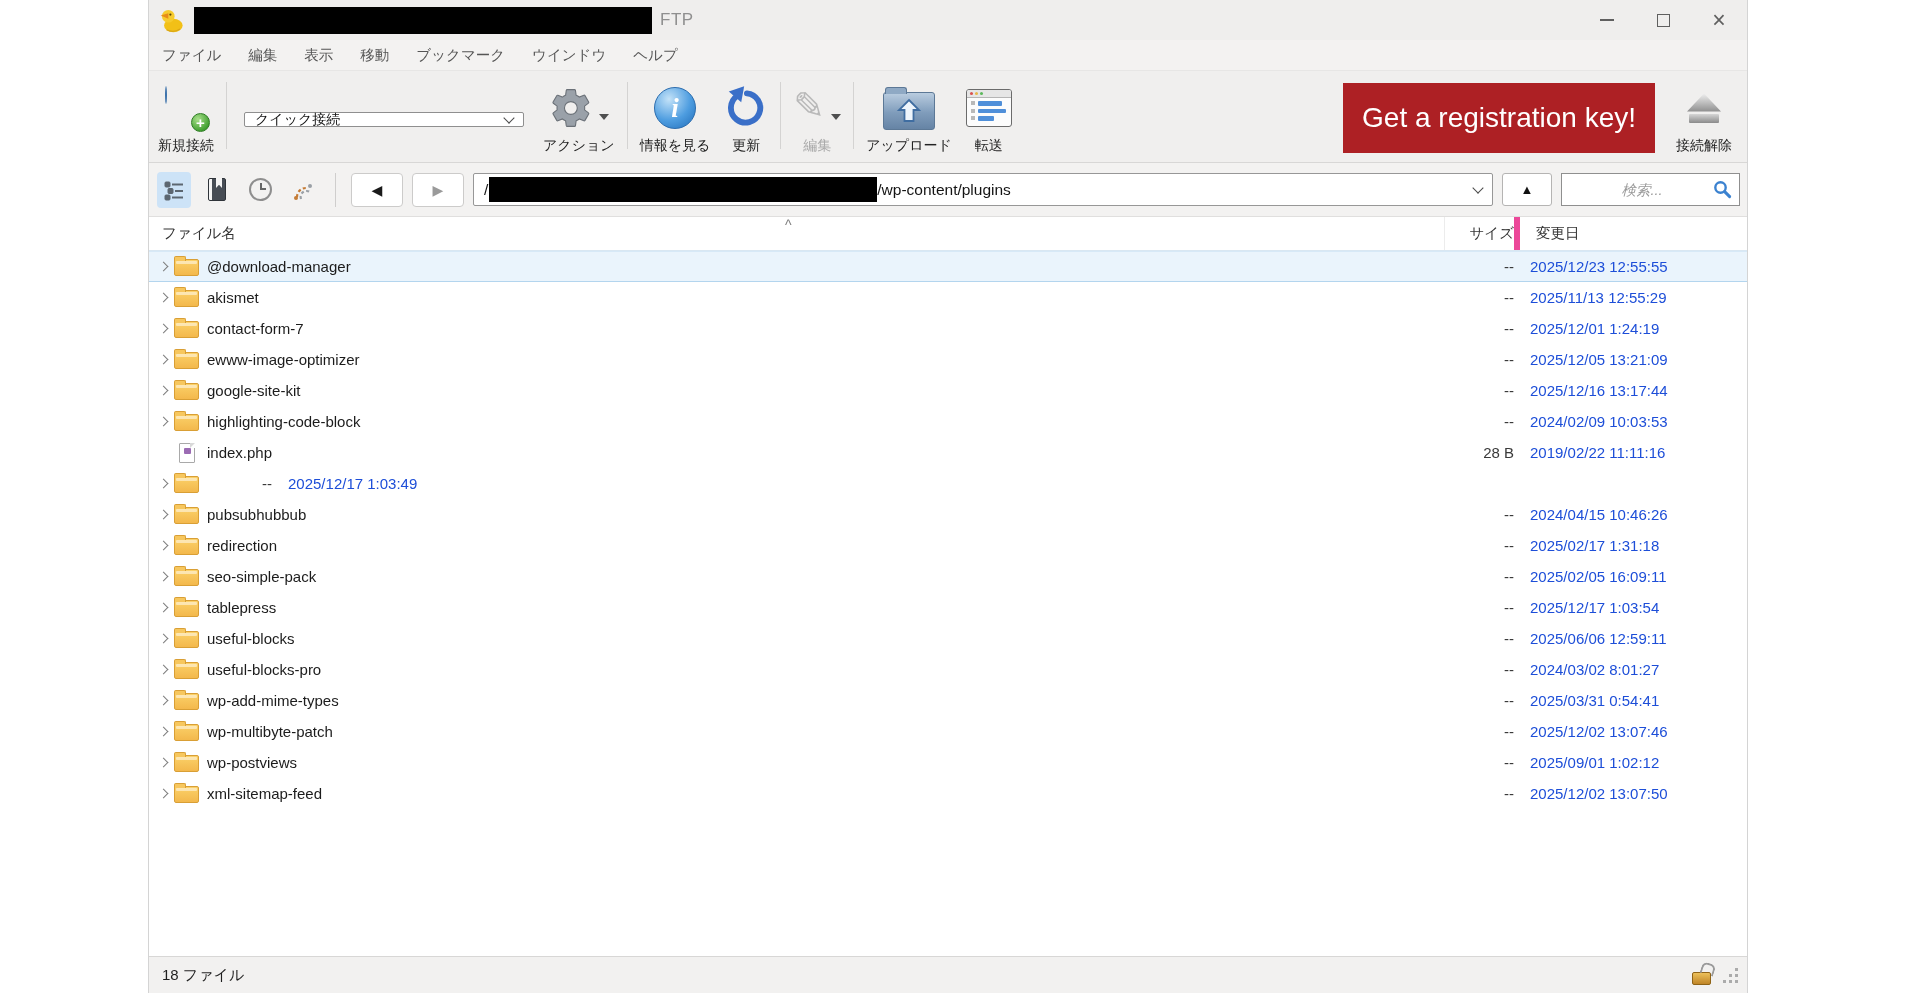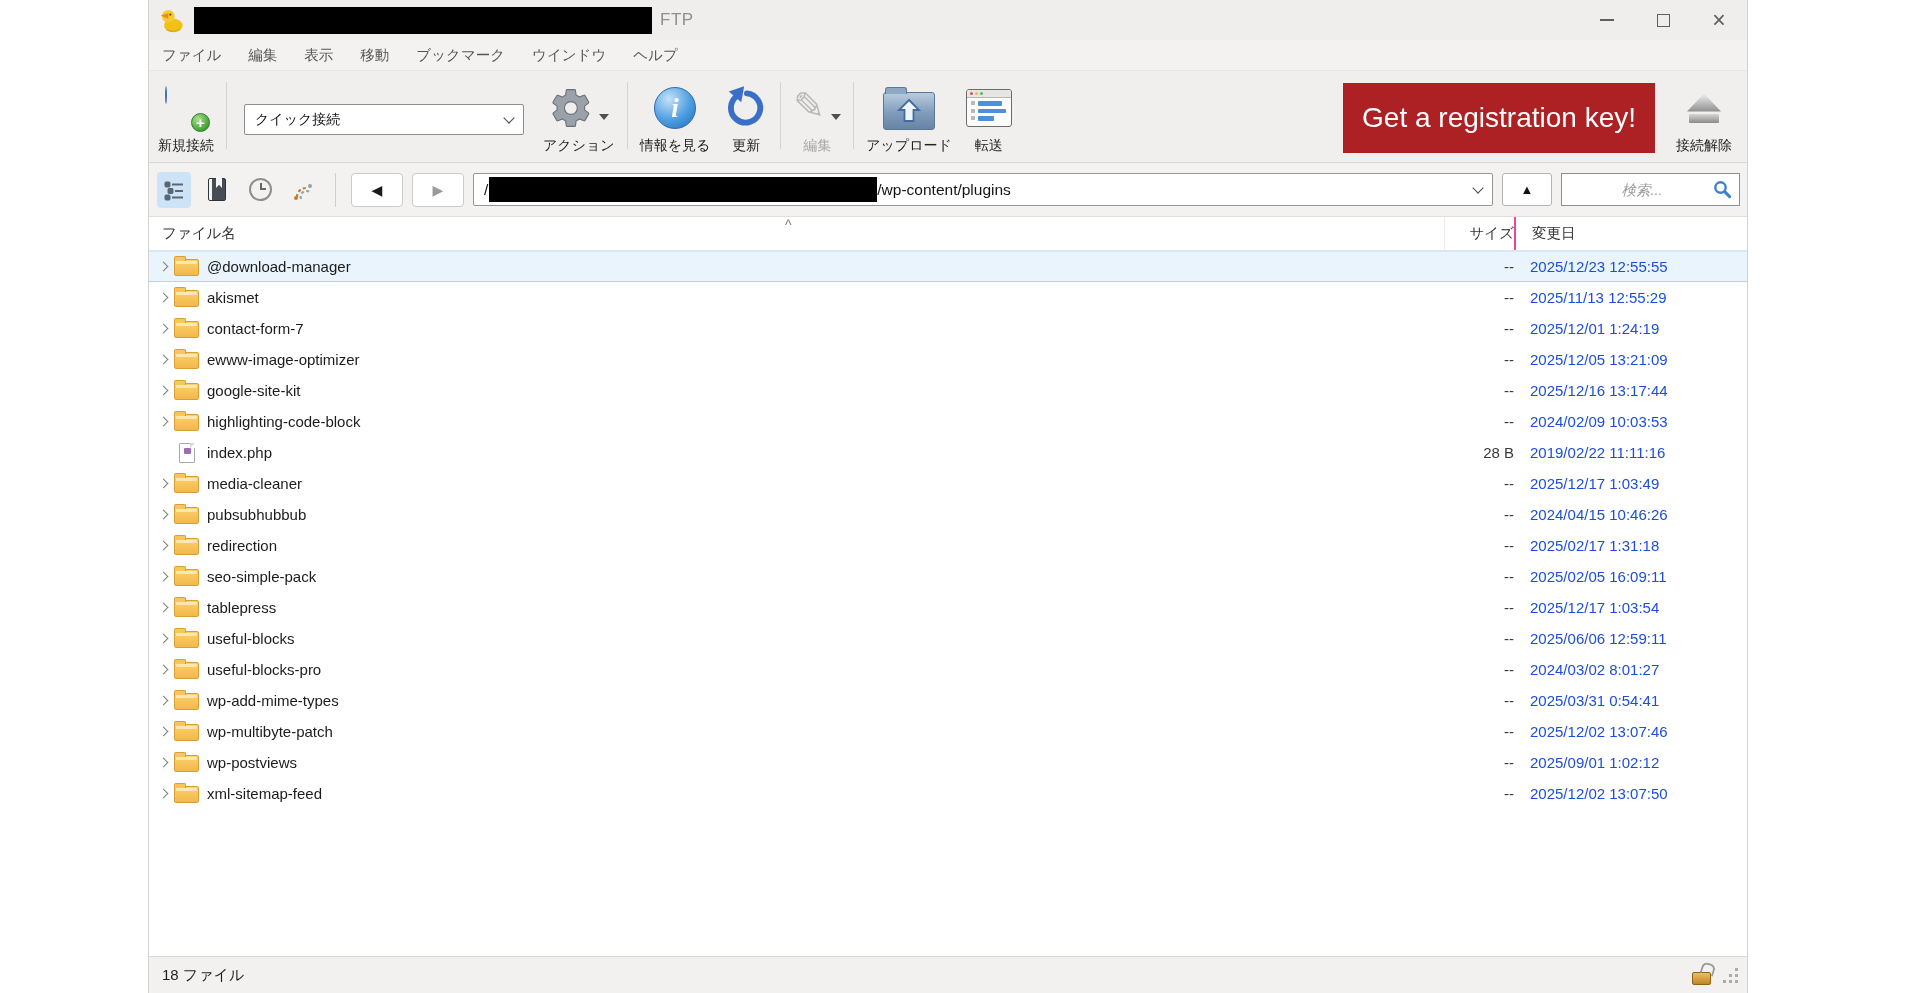--- a/index.html
+++ b/index.html
@@ -27,21 +27,21 @@
   
   .toolbar { height:92px; background:#f0efee; border-bottom:1px solid #d8d7d6; display:flex;
              align-items:stretch; padding:3px 8px 5px 2px; flex:0 0 auto; }
   .tool { display:flex; flex-direction:column; align-items:center; justify-content:flex-end;
           gap:4px; padding:2px 7px; font-size:14px; color:#222; white-space:nowrap; }
   .tool .ticon { height:50px; display:flex; align-items:center; justify-content:center; gap:6px; }
   .tool.disabled { color:#a8a8a8; }
   .tsep { width:1px; background:#d4d3d2; margin:8px 5px; }
   .tspacer { flex:1; }
 
-  .quick-connect { align-self:center; width:280px; height:31px; margin:8px 12px 0 12px; background:#fff;
+  .quick-connect { align-self:center; width:280px; height:15px; margin:8px 12px 0 12px; background:#fff;
                    border:1px solid #8f8f8f; border-radius:2px; display:flex; align-items:center;
                    padding:0 10px; font-size:14px; color:#111; }
   .chev-down { width:8px; height:8px; border-right:1.8px solid #4a4a4a; border-bottom:1.8px solid #4a4a4a;
                transform:rotate(45deg); margin-left:auto; margin-bottom:3px; }
   .mini-caret { width:0; height:0; border-left:5px solid transparent; border-right:5px solid transparent;
                 border-top:6px solid #4f4f4f; margin-top:18px; }
 
   .reg-btn { align-self:center; height:70px; margin-top:4px; margin-right:14px; padding:0 19px;
              display:flex; align-items:center; color:#fff; font-size:28px; border:none; cursor:pointer; }
 
@@ -95,21 +95,21 @@
   .search-field input { flex:1; min-width:0; border:none; outline:none; font-style:italic; font-size:14.5px;
                   color:#444; background:transparent; font-family:inherit;text-align:center; }
   .search-field input::placeholder { color:#9a9a9a; }
 
   
   .header-row { height:34px; display:flex; align-items:center; background:#fff; position:relative;
                 border-bottom:1px solid #d9e7f2; font-size:14.5px; color:#333; flex:0 0 auto; }
   .h-name { flex:1; padding-left:13px; }
   .h-size { width:70px; text-align:right; border-left:1px solid #ececec; align-self:stretch;
             display:flex; align-items:center; justify-content:flex-end; }
-  .h-modified { width:233px; padding-left:16px; border-left:2px solid #ec4899; align-self:stretch;
+  .h-modified { width:233px; padding-left:16px; border-left:6px solid #ec4899; align-self:stretch;
             display:flex; align-items:center; }
   .sort-indicator { position:absolute; left:636px; top:0; color:#808080; font-size:14px; }
 
   
   .list-area { flex:1 1 auto; background:#fff; overflow:hidden; }
   .row { height:31px; display:flex; align-items:center; font-size:15px; color:#1c1c1c; }
   .row.selected { background:#eaf4fc; box-shadow:inset 0 1px 0 #d7e9f7, inset 0 -1px 0 #b3d5ee;align-items:center; }
   .disclosure { width:15px; margin-left:7px; display:flex; align-items:center; justify-content:center; }
   .chev-right { width:7px; height:7px; border-top:1.7px solid #7d7d7d; border-right:1.7px solid #7d7d7d;
                 transform:rotate(45deg); }
@@ -417,21 +417,20 @@
     <span class="cell-size">28 B</span>
     <span class="cell-modified">2019/02/22 11:11:16</span>
   </div>
       <div class="row">
     <span class="disclosure">
           <span class="chev-right"></span>
         </span>
     <span class="icon-slot">
           <span class="folder-icon"></span>
         </span>
-    <span class="cell-name">media-cleaner</span>
     <span class="cell-size">--</span>
     <span class="cell-modified">2025/12/17 1:03:49</span>
   </div>
       <div class="row">
     <span class="disclosure">
           <span class="chev-right"></span>
         </span>
     <span class="icon-slot">
           <span class="folder-icon"></span>
         </span>

